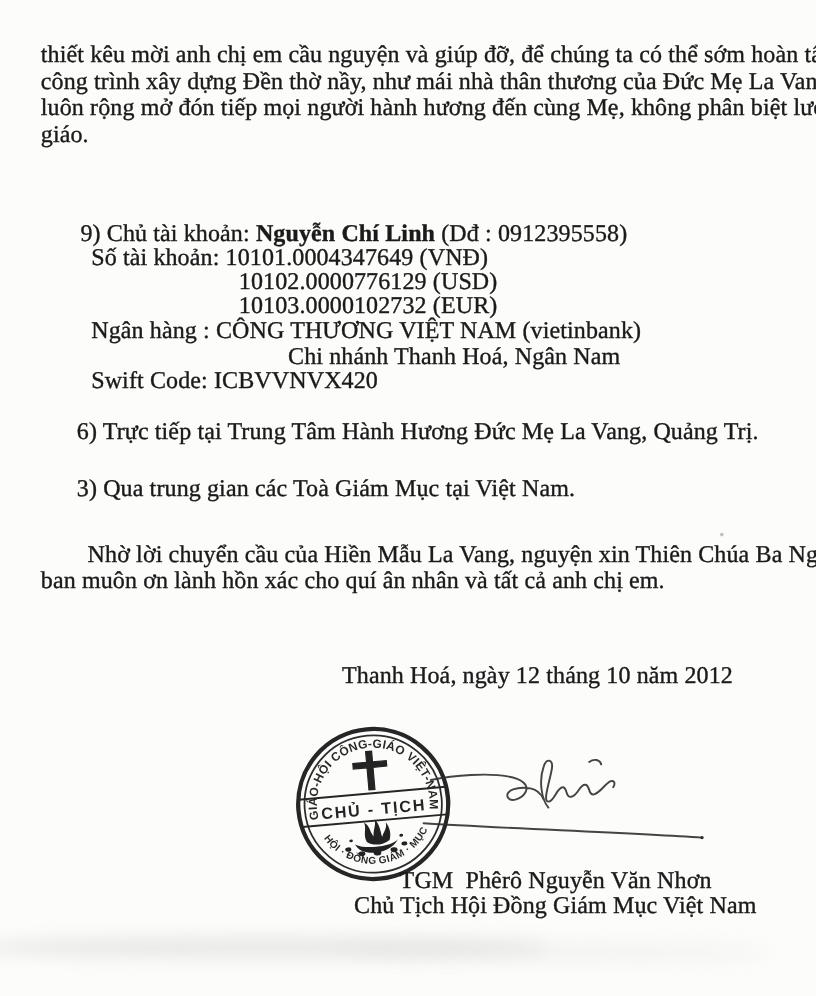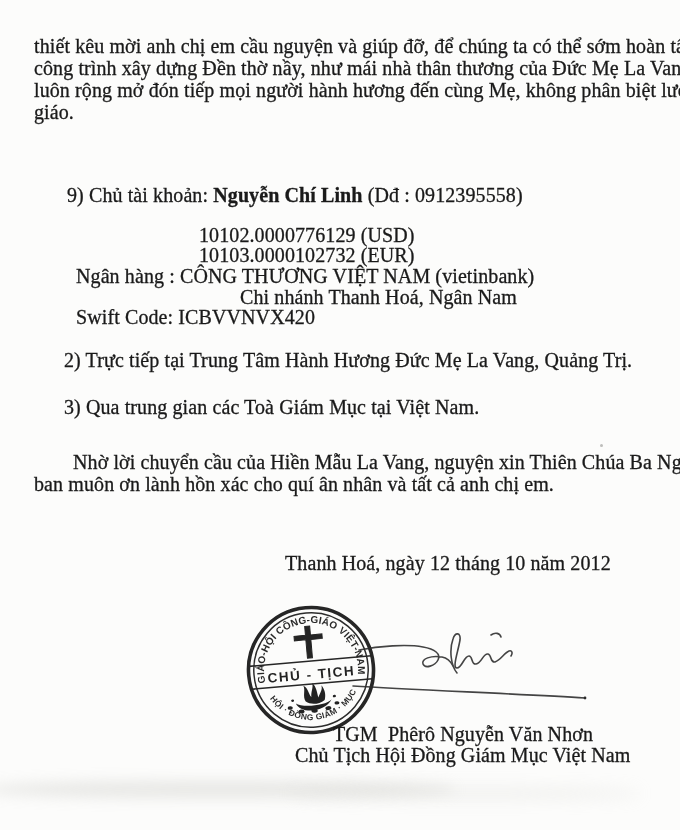--- a/index.html
+++ b/index.html
@@ -33,31 +33,34 @@
 
   <div class="ln just" style="left:34px;top:35px;width:614px;">thiết kêu mời anh chị em cầu nguyện và giúp đỡ, để chúng ta có thể sớm hoàn tất</div>
   <div class="ln just" style="left:34px;top:57px;width:614px;">công trình xây dựng Đền thờ nầy, như mái nhà thân thương của Đức Mẹ La Vang,</div>
   <div class="ln just" style="left:34px;top:79px;width:614px;">luôn rộng mở đón tiếp mọi người hành hương đến cùng Mẹ, không phân biệt lương</div>
   <div class="ln" style="left:34px;top:101px;">giáo.</div>
 
 
   <div class="ln" style="left:67px;top:184px;">
     <span>9) Chủ tài khoản: </span><span class="b">Nguyễn Chí Linh</span><span> (Dđ : 0912395558)</span>
   </div>
+  <div class="ln" style="left:76px;top:204px;">
+    <span>Số tài khoản: </span><span>10101.0004347649 (VNĐ)</span>
+  </div>
   <div class="ln" style="left:199px;top:224px;text-align:center;">10102.0000776129 (USD)</div>
   <div class="ln" style="left:199px;top:244px;">10103.0000102732 (EUR)</div>
   <div class="ln" style="left:76px;top:265px;">
     <span>Ngân hàng : </span><span>CÔNG THƯƠNG VIỆT NAM (vietinbank)</span>
   </div>
   <div class="ln" style="left:240px;top:286px;">Chi nhánh Thanh Hoá, Ngân Nam</div>
   <div class="ln" style="left:76px;top:306px;">
     <span>Swift Code: </span><span>ICBVVNVX420</span>
   </div>
 
-  <div class="ln" style="left:64px;top:349px;">2) Trực tiếp tại Trung Tâm Hành Hương Đức Mẹ La Vang, Quảng Trị.</div>
+  <div class="ln" style="left:64px;top:349px;">6) Trực tiếp tại Trung Tâm Hành Hương Đức Mẹ La Vang, Quảng Trị.</div>
   <div class="ln" style="left:64px;top:396px;">3) Qua trung gian các Toà Giám Mục tại Việt Nam.</div>
 
   <div class="ln just" style="left:73px;top:451px;width:575px;">Nhờ lời chuyển cầu của Hiền Mẫu La Vang, nguyện xin Thiên Chúa Ba Ngôi</div>
   <div class="ln" style="left:34px;top:473px;">ban muôn ơn lành hồn xác cho quí ân nhân và tất cả anh chị em.</div>
 
   <div class="ln" style="left:285px;top:552px;">Thanh Hoá, ngày 12 tháng 10 năm 2012</div>
 
   <div class="seal-wrap">
     <svg width="140" height="140" viewBox="0 0 140 140">
       <defs>

